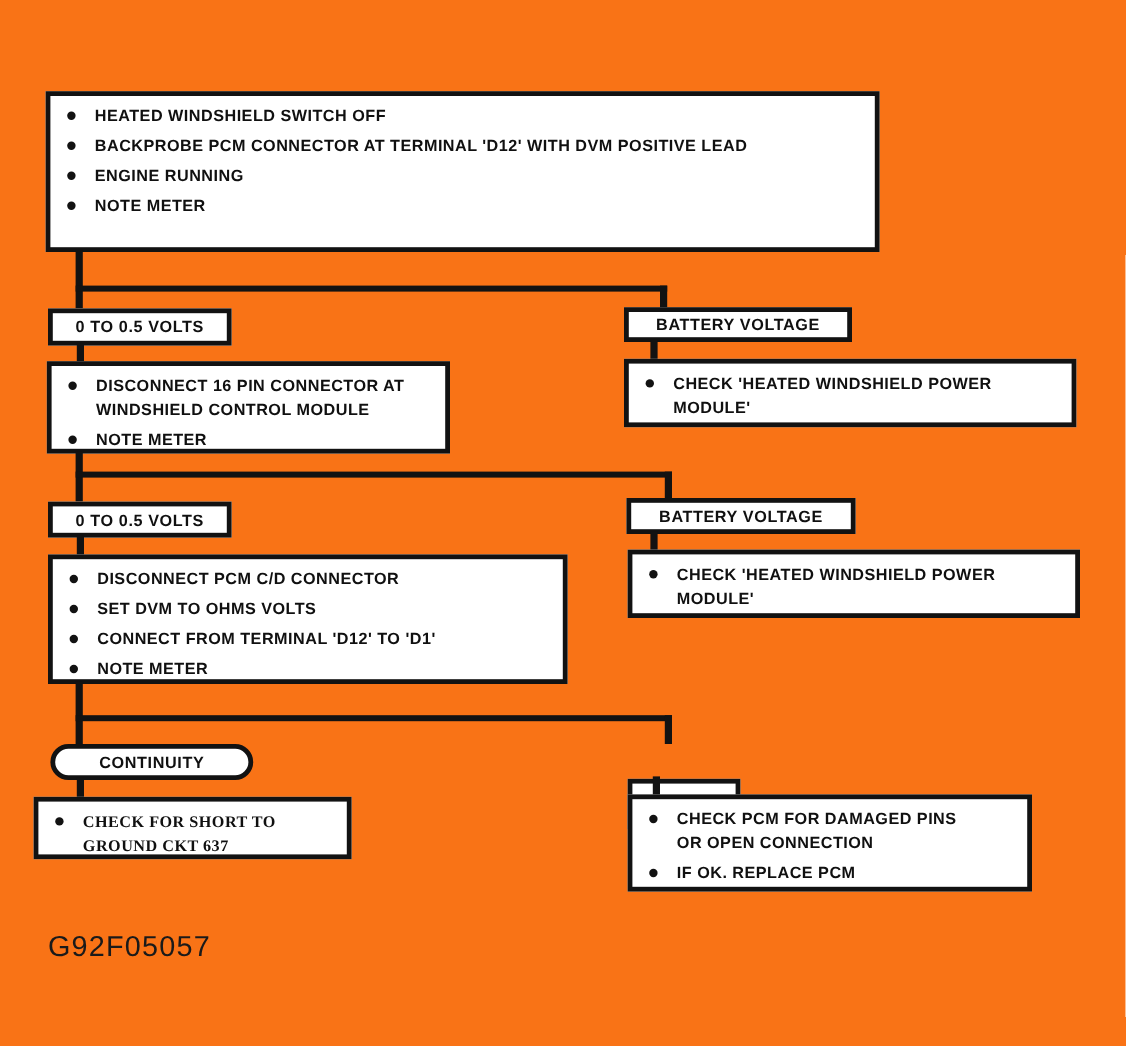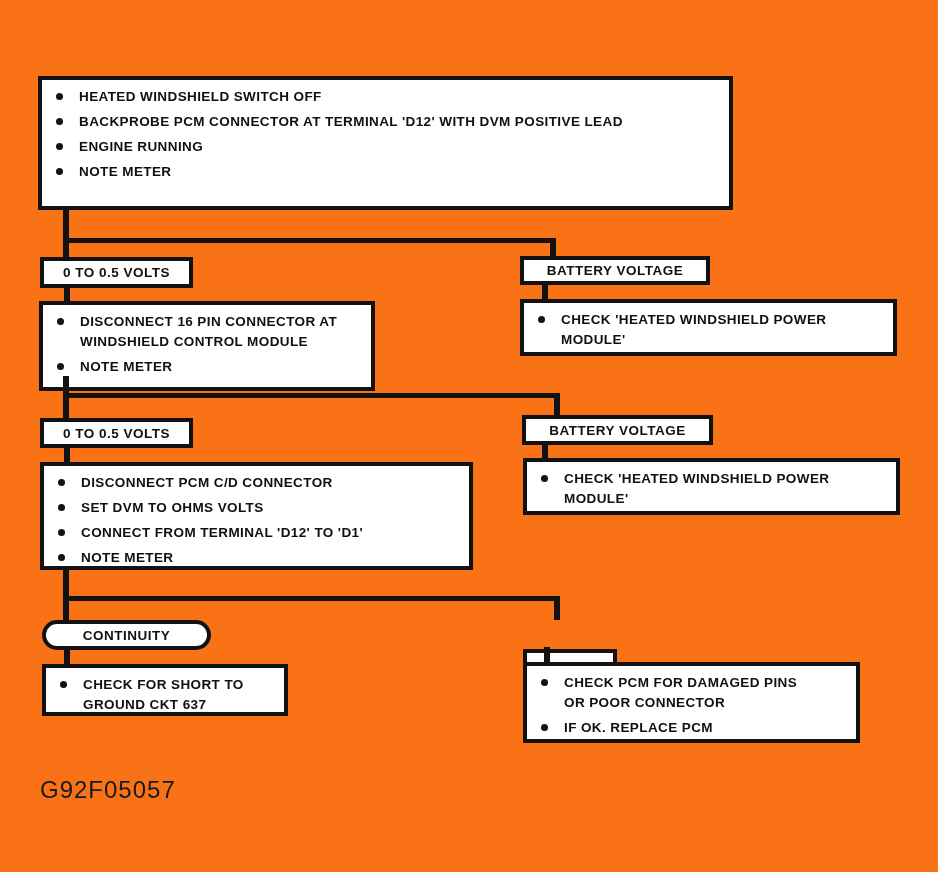--- a/index.html
+++ b/index.html
@@ -96,21 +96,21 @@
   </div>
 
   <div class="vline" style="left:63px; top:208px; width:6px; height:49px;"></div>
   <div class="hline" style="left:63px; top:238px; width:493px; height:5px;"></div>
   <div class="vline" style="left:550px; top:238px; width:6px; height:19px;"></div>
 
   <div class="box result" style="left:40px; top:257px; width:153px; height:31px;">
     <span>0 TO 0.5 VOLTS</span>
   </div>
   <div class="vline" style="left:64px; top:286px; width:6px; height:16px;"></div>
-  <div class="box action" style="left:39px; top:301px; width:336px; height:90px;">
+  <div class="box action" style="left:39px; top:301px; width:336px; height:77px;">
     <div class="brow">
       <span class="dot"></span>
       <span class="btext mw260">DISCONNECT 16 PIN CONNECTOR AT WINDSHIELD CONTROL MODULE</span>
     </div>
     <div class="brow">
       <span class="dot"></span>
       <span class="btext">NOTE METER</span>
     </div>
   </div>
 
@@ -164,35 +164,35 @@
   </div>
 
   <div class="vline" style="left:63px; top:568px; width:6px; height:52px;"></div>
   <div class="hline" style="left:63px; top:596px; width:497px; height:5px;"></div>
   <div class="vline" style="left:554px; top:596px; width:6px; height:24px;"></div>
 
   <div class="box result" style="left:42px; top:620px; width:169px; height:30px;border-radius:15px;">
     <span>CONTINUITY</span>
   </div>
   <div class="vline" style="left:64px; top:648px; width:6px; height:17px;"></div>
-  <div class="box action" style="left:42px; top:664px; width:246px; height:52px;">
+  <div class="box action" style="left:28px; top:664px; width:265px; height:52px;font-family:Liberation Serif, serif;">
     <div class="brow">
       <span class="dot"></span>
       <span class="btext mw190">CHECK FOR SHORT TO GROUND CKT 637</span>
     </div>
   </div>
 
   <div class="box result" style="left:523px; top:649px; width:94px; height:42px;">
     <span>OPEN</span>
   </div>
   <div class="vline" style="left:544px; top:647px; width:6px; height:16px;"></div>
   <div class="box action" style="left:523px; top:662px; width:337px; height:81px;">
     <div class="brow">
       <span class="dot"></span>
-      <span class="btext mw250">CHECK PCM FOR DAMAGED PINS OR POOR CONNECTOR</span>
+      <span class="btext mw250">CHECK PCM FOR DAMAGED PINS OR OPEN CONNECTION</span>
     </div>
     <div class="brow">
       <span class="dot"></span>
       <span class="btext">IF OK. REPLACE PCM</span>
     </div>
   </div>
 
   <div class="figure-id">G92F05057</div>
 
 </div>

